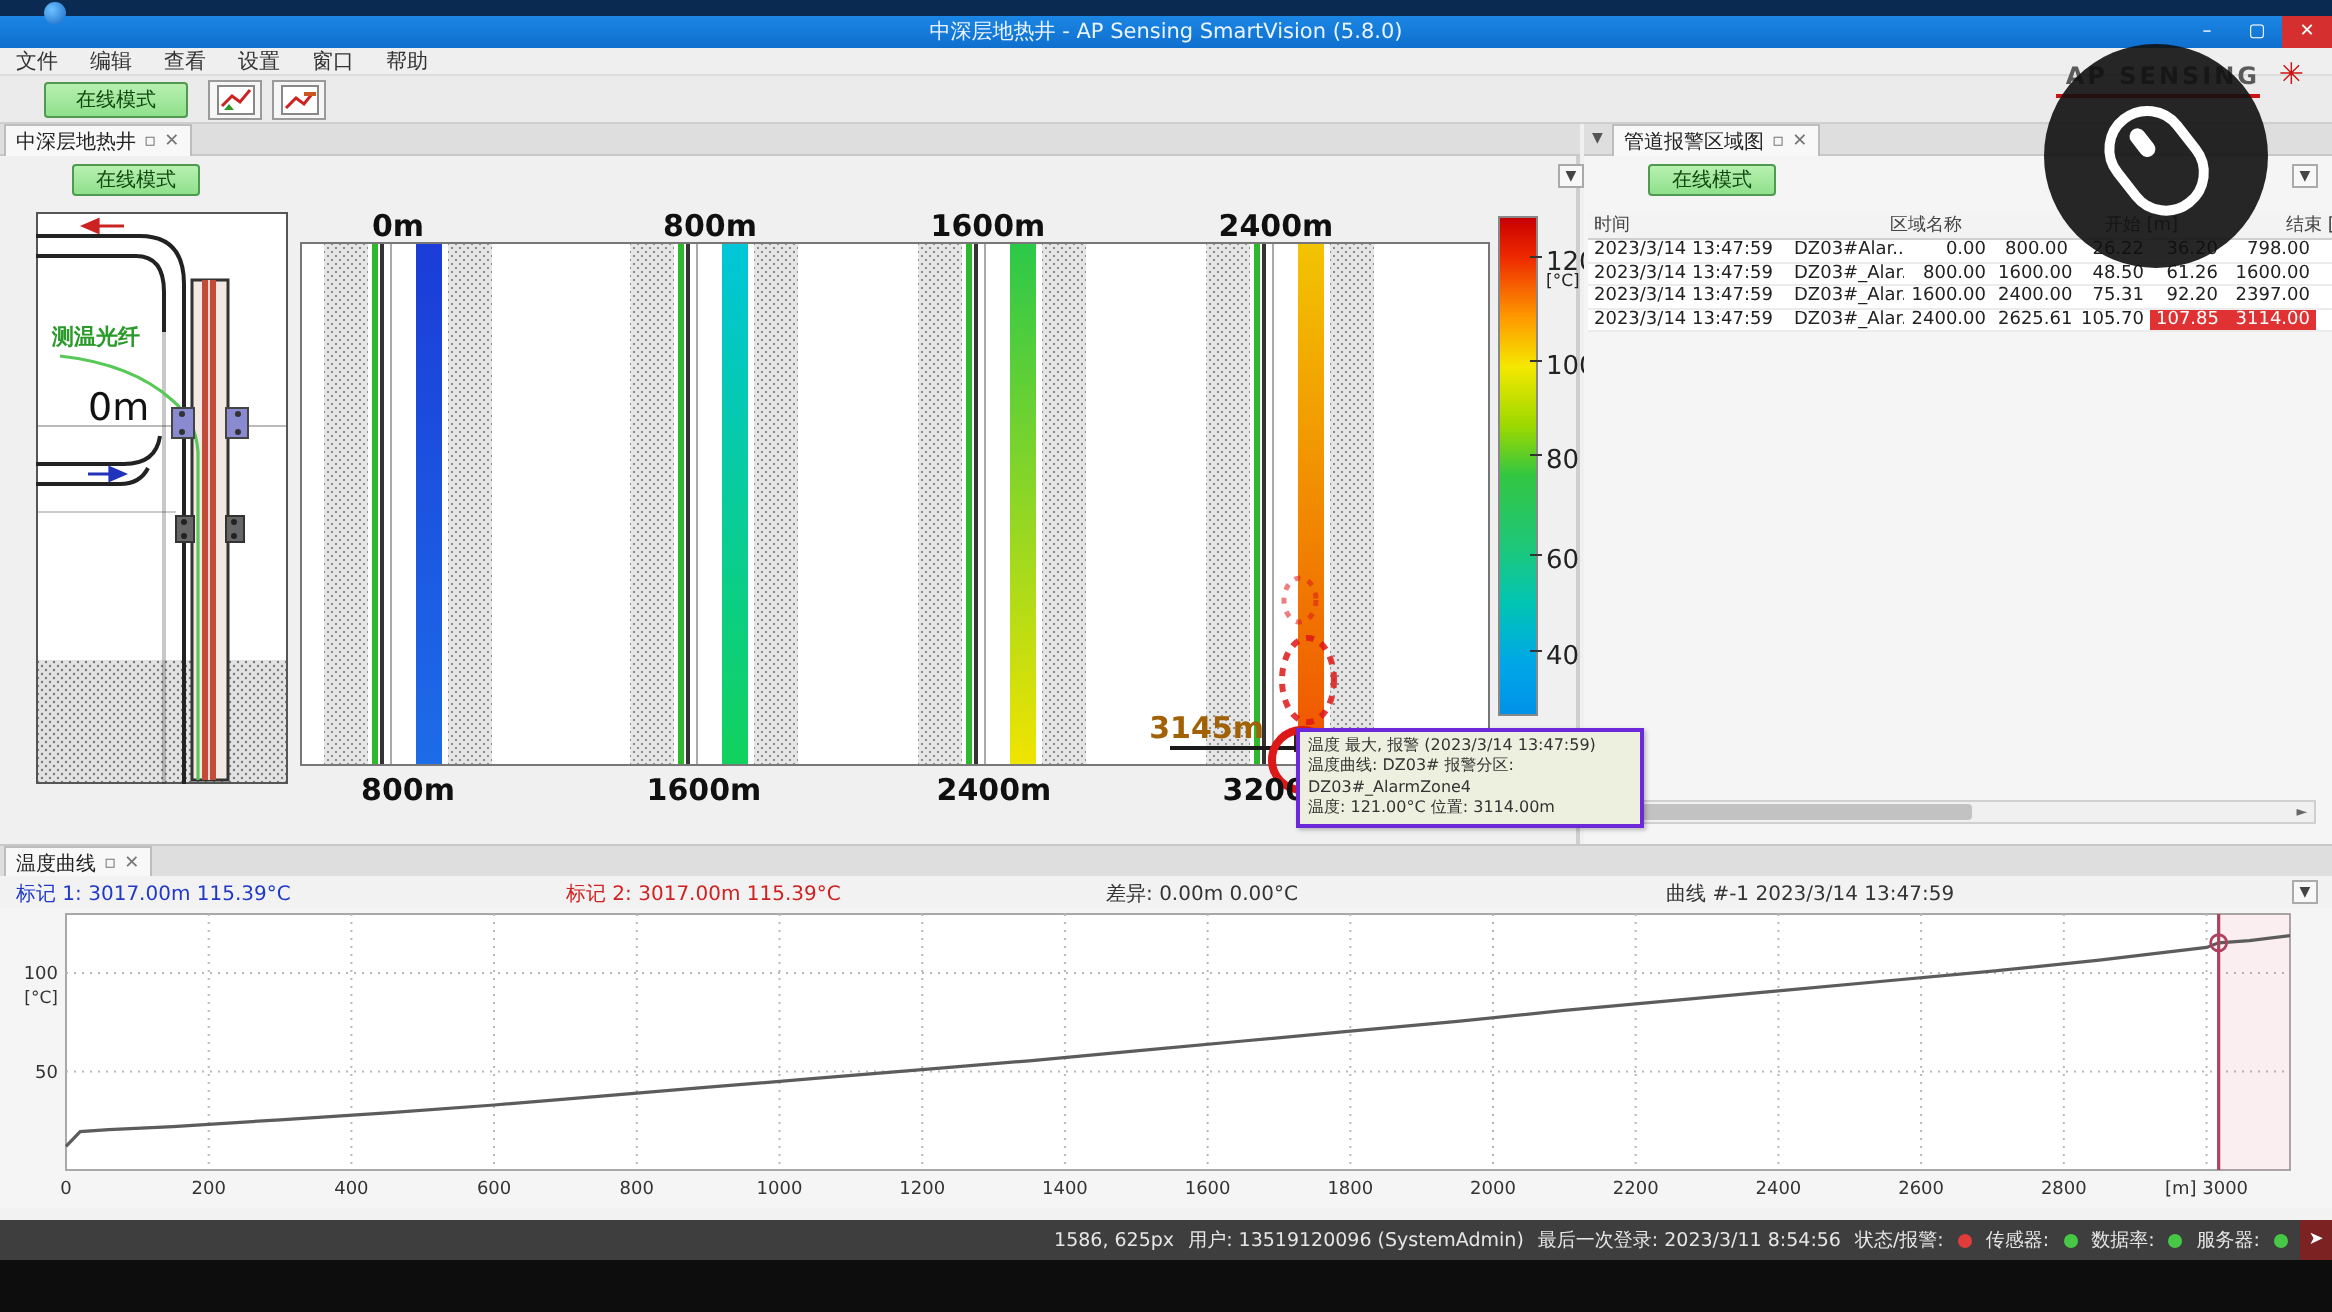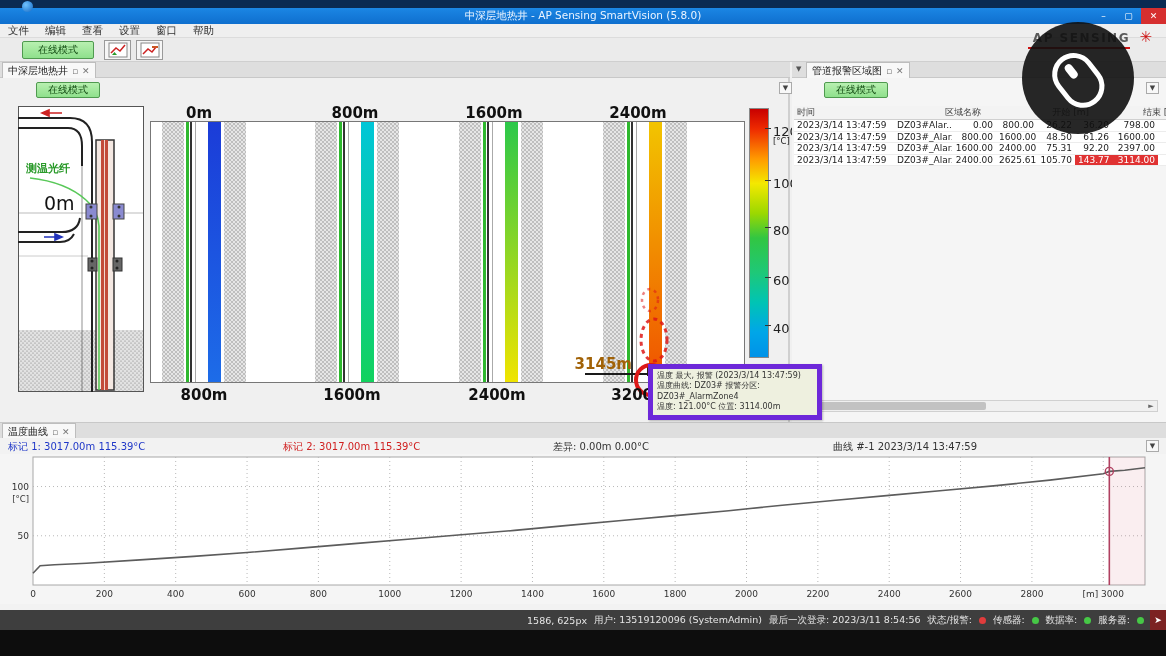--- a/index.html
+++ b/index.html
@@ -53,21 +53,21 @@
   #alarm-table{left:794px;top:106px;width:372px;font-size:9px;color:#222;}
   .tr{display:flex;height:11.5px;align-items:center;background:#fff;border-bottom:1px solid #ececec;}
   .tr.hdr{background:#f3f3f3;color:#444;border-bottom:1px solid #d0d0d0;height:14px;gap:48px;}
   .td{padding:0 3px;overflow:hidden;white-space:nowrap;flex:none;}
   .num{text-align:right;}
   #hscroll{left:792px;top:400px;width:366px;height:12px;background:#f0f0f0;border:1px solid #d0d0d0;}
   #hthumb{left:13px;top:1px;width:180px;height:8px;background:#c2c2c2;border-radius:2px;}
   .harr{position:absolute;top:0;width:12px;height:10px;font-size:7px;color:#666;display:flex;align-items:center;justify-content:center;}
 
   
-  #tooltip{left:648px;top:364px;width:174px;background:#eef0df;border:5px solid #6d28d9;box-shadow:1px 1px 2px rgba(0,0,0,.25);padding:2px 4px;font-size:8px;color:#333;line-height:1.3;z-index:30;}
+  #tooltip{left:648px;top:364px;width:174px;background:#eef0df;border:2px solid #6d28d9;box-shadow:1px 1px 2px rgba(0,0,0,.25);padding:2px 4px;font-size:8px;color:#333;line-height:1.3;z-index:30;}
 
   
   #inforow{left:0;top:438px;width:1166px;height:16px;background:#f2f2f2;font-size:10px;}
   .info{position:absolute;top:2px;white-space:nowrap;}
   #chart-wrap{left:0;top:454px;width:1166px;height:150px;background:#f5f5f5;}
 
   
   #statusbar{left:0;top:610px;width:1166px;height:20px;background:#3e3e3e;display:flex;align-items:center;justify-content:flex-end;padding-right:22px;gap:7px;color:#e6e6e6;font-size:9.5px;}
   .dot{width:7px;height:7px;border-radius:50%;display:inline-block;}
   #sb-cursor{right:0;top:610px;width:16px;height:20px;background:#7c2222;color:#fff;font-size:9px;display:flex;align-items:center;justify-content:center;}
@@ -304,21 +304,21 @@
           <div class="td num" style="width: 38px;">75.31</div>
           <div class="td num" style="width: 37px;">92.20</div>
           <div class="td num" style="width: 46px;">2397.00</div>
         </div>
         <div class="tr">
           <div class="td" style="width: 100px;">2023/3/14 13:47:59</div>
           <div class="td" style="width: 58px;">DZ03#_Alar...</div>
           <div class="td num" style="width: 44px;">2400.00</div>
           <div class="td num" style="width: 41px;">2625.61</div>
           <div class="td num" style="width: 38px;">105.70</div>
-          <div class="td num" style="width: 37px; background: rgb(224, 50, 50); color: rgb(255, 255, 255);">143.77</div>
+          <div class="td num" style="width: 37px; background: rgb(224, 50, 50); color: rgb(255, 255, 255);">107.85</div>
           <div class="td num" style="width: 46px; background: rgb(224, 50, 50); color: rgb(255, 255, 255);">3114.00</div>
         </div>
       </div>
     <div class="abs" id="hscroll" style="left:0;top:338px;">
       <div class="harr" style="left:0;">◄</div>
       <div class="abs" id="hthumb"></div>
       <div class="harr" style="right:0;">►</div>
     </div>
   </div>
 

